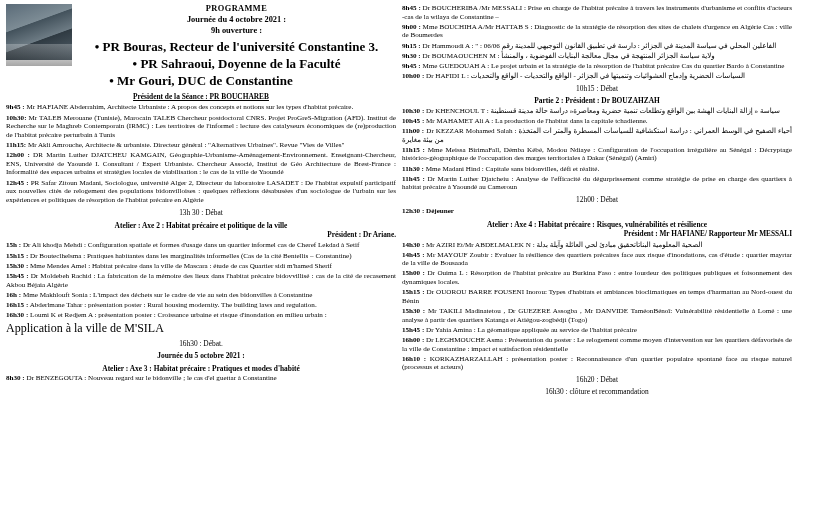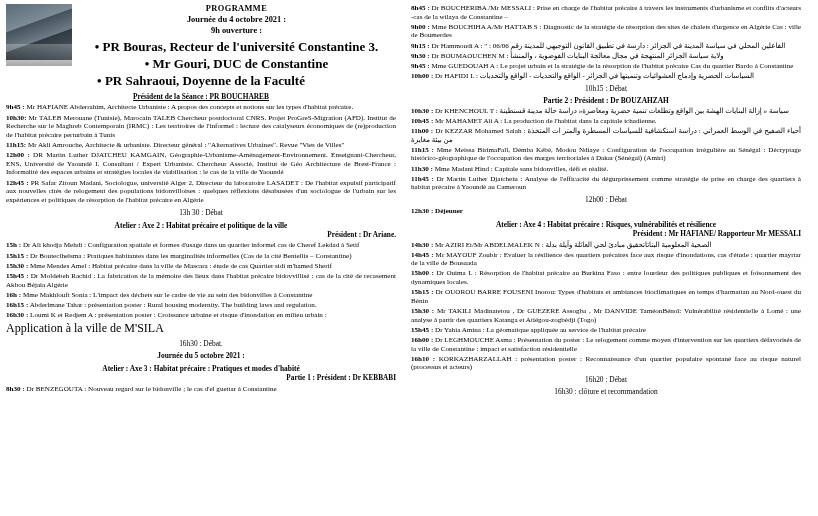--- a/index.html
+++ b/index.html
@@ -15,21 +15,21 @@
     overflow: hidden;
     position: relative;
   }
   .page {
     width: 818px;
     height: 372px;
     position: relative;
     box-sizing: border-box;
     padding: 4px 6px 0 6px;
     display: flex;
-    gap: 11px;
+    gap: 2px;
   }
   .col {
     width: 392px;
     box-sizing: border-box;
     font-size: 7.1px;
     line-height: 1.22;
     text-align: justify;
   }
   .col.left { padding-right: 2px; }
   .col.right { padding-left: 2px; }
@@ -116,22 +116,22 @@
     <div class="photo"></div>
 
     <div class="title-block">
       <div class="prog">PROGRAMME</div>
       <div>Journée du 4 octobre 2021 :</div>
       <div>9h ouverture :</div>
     </div>
 
     <div class="bullets">
       <div>PR Bouras, Recteur de l'université Constantine 3.</div>
+      <div>PR Sahraoui, Doyenne de la Faculté</div>
       <div>Mr Gouri, DUC de Constantine</div>
-      <div>PR Sahraoui, Doyenne de la Faculté</div>
     </div>
 
     <div class="session-head">Président de la Séance : PR BOUCHAREB</div>
 
     <p class="entry"><span class="t">9h45 :</span><span> Mr HAFIANE Abderrahim, Architecte Urbaniste : A propos des concepts et notions sur les types d'habitat précaire.</span></p>
     <p class="entry"><span class="t">10h30:</span><span> Mr TALEB Merouane (Tunisie), Marocain TALEB Chercheur postdoctoral CNRS. Projet ProGreS-Migration (AFD). Institut de Recherche sur le Maghreb Contemporain (IRMC) : Les territoires de l'informel : lecture des catalyseurs économiques de (re)production de l'habitat précaire perturbain à Tunis</span></p>
     <p class="entry"><span class="t">11h15:</span><span> Mr Akli Amrouche, Architecte &amp; urbaniste. Directeur général : "Alternatives Urbaines". Revue "Vies de Villes"</span></p>
     <p class="entry"><span class="t">12h00 :</span><span> DR Martin Luther DJATCHEU KAMGAIN, Géographie-Urbanisme-Aménagement-Environnement. Enseignant-Chercheur, ENS, Université de Yaoundé I. Consultant / Expert Urbaniste. Chercheur Associé, Institut de Géo Architecture de Brest-France : Informalité des espaces urbains et stratégies locales de viabilisation : le cas de la ville de Yaoundé</span></p>
     <p class="entry"><span class="t">12h45 :</span><span> PR Safar  Zitoun Madani, Sociologue, université Alger 2, Directeur du laboratoire LASADET : De l'habitat expulsif participatif aux nouvelles cités de relogement des populations bidonvilloises : quelques réflexions désabusées d'un sociologue de l'urbain sur les expériences et politiques de résorption de l'habitat précaire en Algérie</span></p>
 
@@ -146,21 +146,20 @@
     <p class="entry"><span class="t">15h45 :</span><span> Dr Moldebeh Rachid : La fabrication de la mémoire des lieux dans l'habitat précaire bidovvillisé : cas de la cité de recasement Akbou Béjaia Algérie</span></p>
     <p class="entry"><span class="t">16h :</span><span> Mme Makhlouft Sonia : L'impact des déchets sur le cadre de vie au sein des bidonvilles à Constantine</span></p>
     <p class="entry"><span class="t">16h15 :</span><span> Abderlmane Tahar : présentation poster : Rural housing modernity. The building laws and regulation.</span></p>
     <p class="entry"><span class="t">16h30 :</span><span> Loumi K et Redjem A : présentation poster : Croissance urbaine et risque d'inondation en milieu urbain :</span></p>
     <p class="entry note"><span>Application à la ville de M'SILA</span></p>
 
     <div class="dash">16h30 : Débat.</div>
 
     <div class="hdr-center">Journée du 5 octobre 2021 :</div>
     <div class="atelier">Atelier : Axe 3 : Habitat précaire : Pratiques et modes d'habité</div>
-    <div class="pres">Partie 1 : Président : Dr KEBBABI</div>
 
     <p class="entry"><span class="t">8h30 :</span><span> Dr BENZEGOUTA : Nouveau regard sur le bidonville ; le cas d'el guettar à Constantine</span></p>
   </div>
 
   <div class="col right">
 
     <p class="entry"><span class="t">8h45 :</span><span> Dr BOUCHERIBA /Mr MESSALI : Prise en charge de l'habitat précaire à travers les instruments d'urbanisme et conflits d'acteurs -cas de la wilaya de Constantine –</span></p>
     <p class="entry"><span class="t">9h00 :</span><span> Mme BOUCHIHA A/Mr HATTAB S : Diagnostic de la stratégie de résorption des sites de chalets d'urgence en Algérie Cas : ville de Boumerdes</span></p>
     <p class="entry"><span class="t">9h15 :</span><span> Dr Hammoudi A : "  :    الفاعلين المحلي في سياسة المدينة في الجزائر : دارسة في تطبيق القانون التوجيهي للمدينة رقم 06/06</span></p>
     <p class="entry"><span class="t">9h30 :</span><span> Dr BOUMAOUCHEN M : ولاية سياسة الجزائر المنتهجة في مجال معالجة البنايات الفوضوية ، والمنشأ</span></p>

